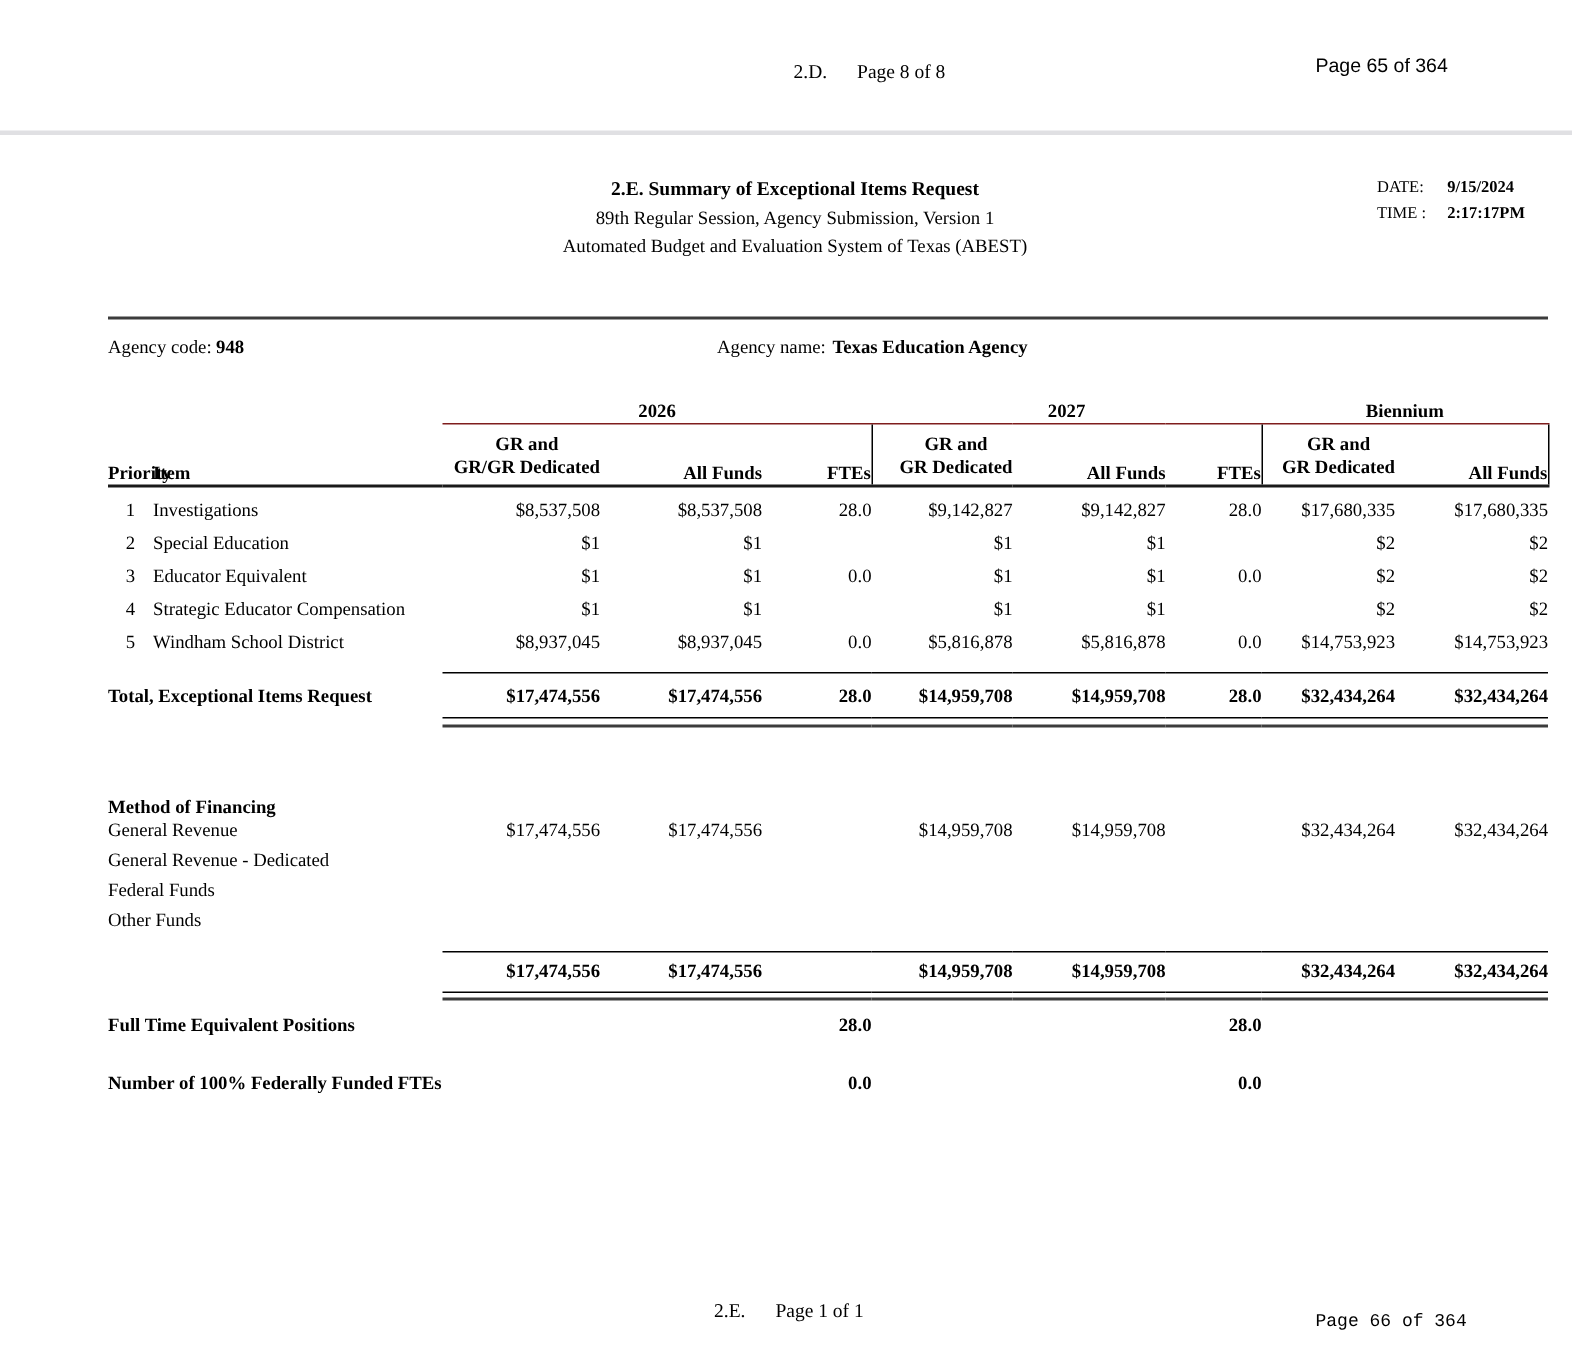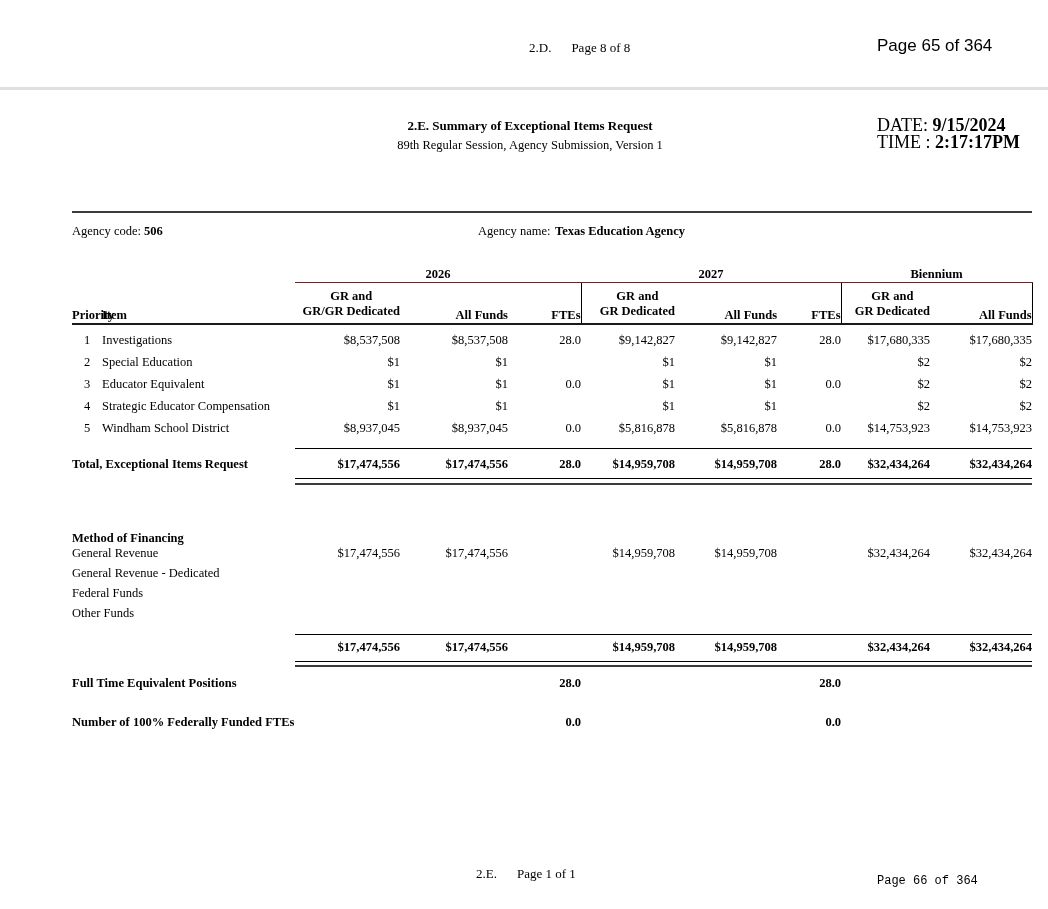--- a/index.html
+++ b/index.html
@@ -3,26 +3,26 @@
 <meta charset="utf-8">
 <style>
   html,body{margin:0;padding:0;background:#fff;}
   .page{position:relative;width:1048px;height:909px;background:#ffffff;
         font-family:"Liberation Serif","DejaVu Serif",serif;color:#000;overflow:hidden;}
   .abs{position:absolute;}
   .sans{font-family:"Liberation Sans","DejaVu Sans",sans-serif;}
   .b{font-weight:bold;}
   
   .topnote{left:529px;top:40px;font-size:13px;display:flex;gap:20px;}
-  .toppage{left:877px;top:36px;font-size:17px;}
+  .toppage{left:877px;top:36px;font-size:13px;}
   .graybar{left:0;top:87px;width:1048px;height:3px;background:#e0e0e3;}
   
   .titleblock{left:230px;top:116px;width:600px;text-align:center;font-size:12.5px;line-height:19.5px;}
   .titleblock .t1{font-weight:bold;font-size:13px;}
-  .datetime{left:877px;top:117px;font-size:18px;line-height:17px;}
+  .datetime{left:918px;top:117px;font-size:11px;line-height:17px;}
   .datetime .lbl{display:inline-block;min-width:44px;}
   .rule{left:72px;top:211px;width:960px;height:2px;background:#3c3c3c;}
   .agencyrow{left:0;top:224px;width:1048px;height:18px;font-size:12.5px;}
   .agencyrow span{position:absolute;white-space:nowrap;}
   .ac-lbl{left:72px;}  .ac-val{left:144px;font-weight:bold;}
   .an-lbl{left:478px;} .an-val{left:555px;font-weight:bold;}
   
   table.main{position:absolute;left:72px;top:256px;width:960px;border-collapse:collapse;
              table-layout:fixed;font-size:12.5px;}
   table.main td{padding:0;vertical-align:bottom;white-space:nowrap;}
@@ -60,37 +60,38 @@
   <div class="abs topnote">
     <span>2.D.</span>
     <span>Page 8 of 8</span>
   </div>
   <div class="abs toppage sans">Page 65 of 364</div>
   <div class="abs graybar"></div>
 
   <div class="abs titleblock">
     <div class="t1">2.E. Summary of Exceptional Items Request</div>
     <div>89th Regular Session, Agency Submission, Version 1</div>
+    <div>Automated Budget and Evaluation System of Texas (ABEST)</div>
   </div>
   <div class="abs datetime">
     <div>
       <span class="lbl">DATE:</span>
       <span class="b">9/15/2024</span>
     </div>
     <div>
       <span class="lbl">TIME :</span>
       <span class="b">2:17:17PM</span>
     </div>
   </div>
 
   <div class="abs rule"></div>
 
   <div class="abs agencyrow">
     <span class="ac-lbl">Agency code:</span>
-    <span class="ac-val">506</span>
+    <span class="ac-val">948</span>
     <span class="an-lbl">Agency name:</span>
     <span class="an-val">Texas Education Agency</span>
   </div>
 
   <table class="main">
     <colgroup>
       <col style="width:30px">
         <col style="width:193px">
         <col style="width:105px">
         <col style="width:108px">

